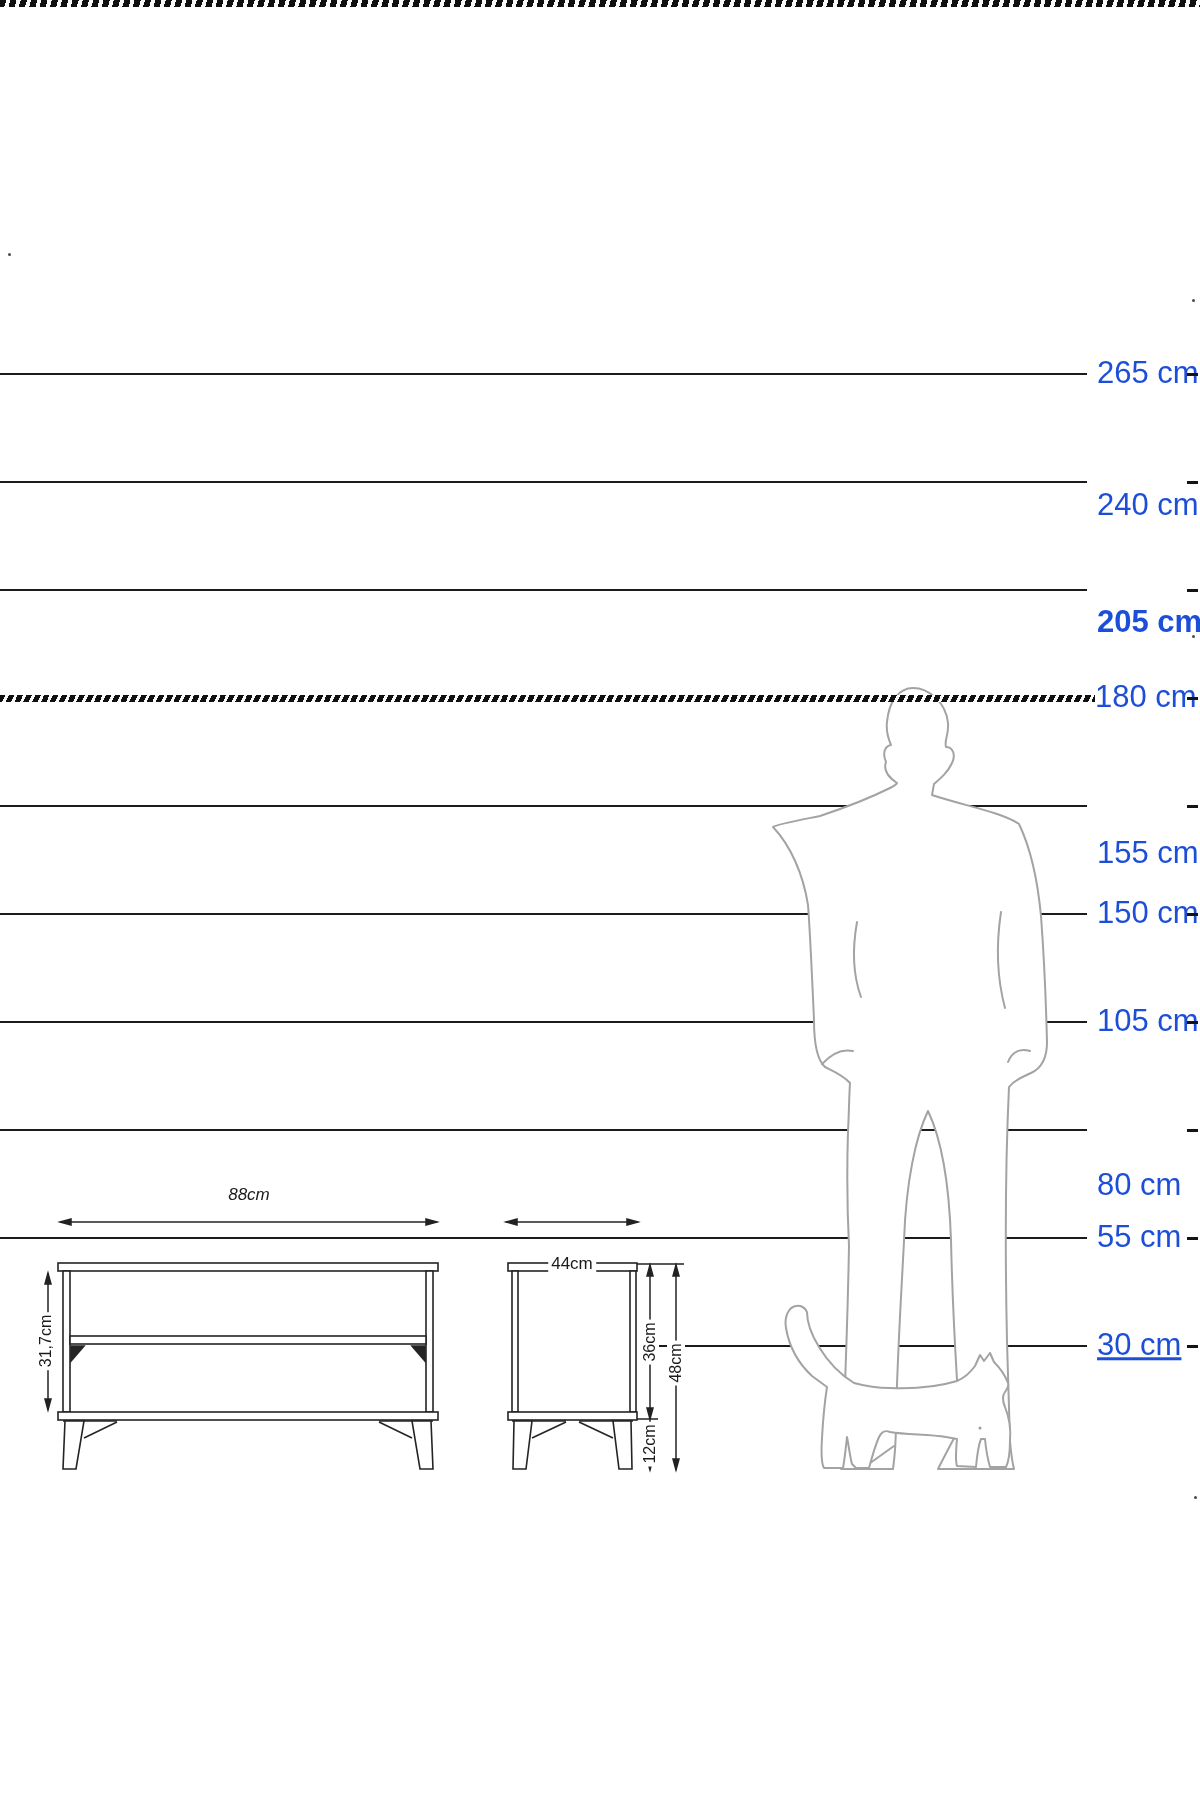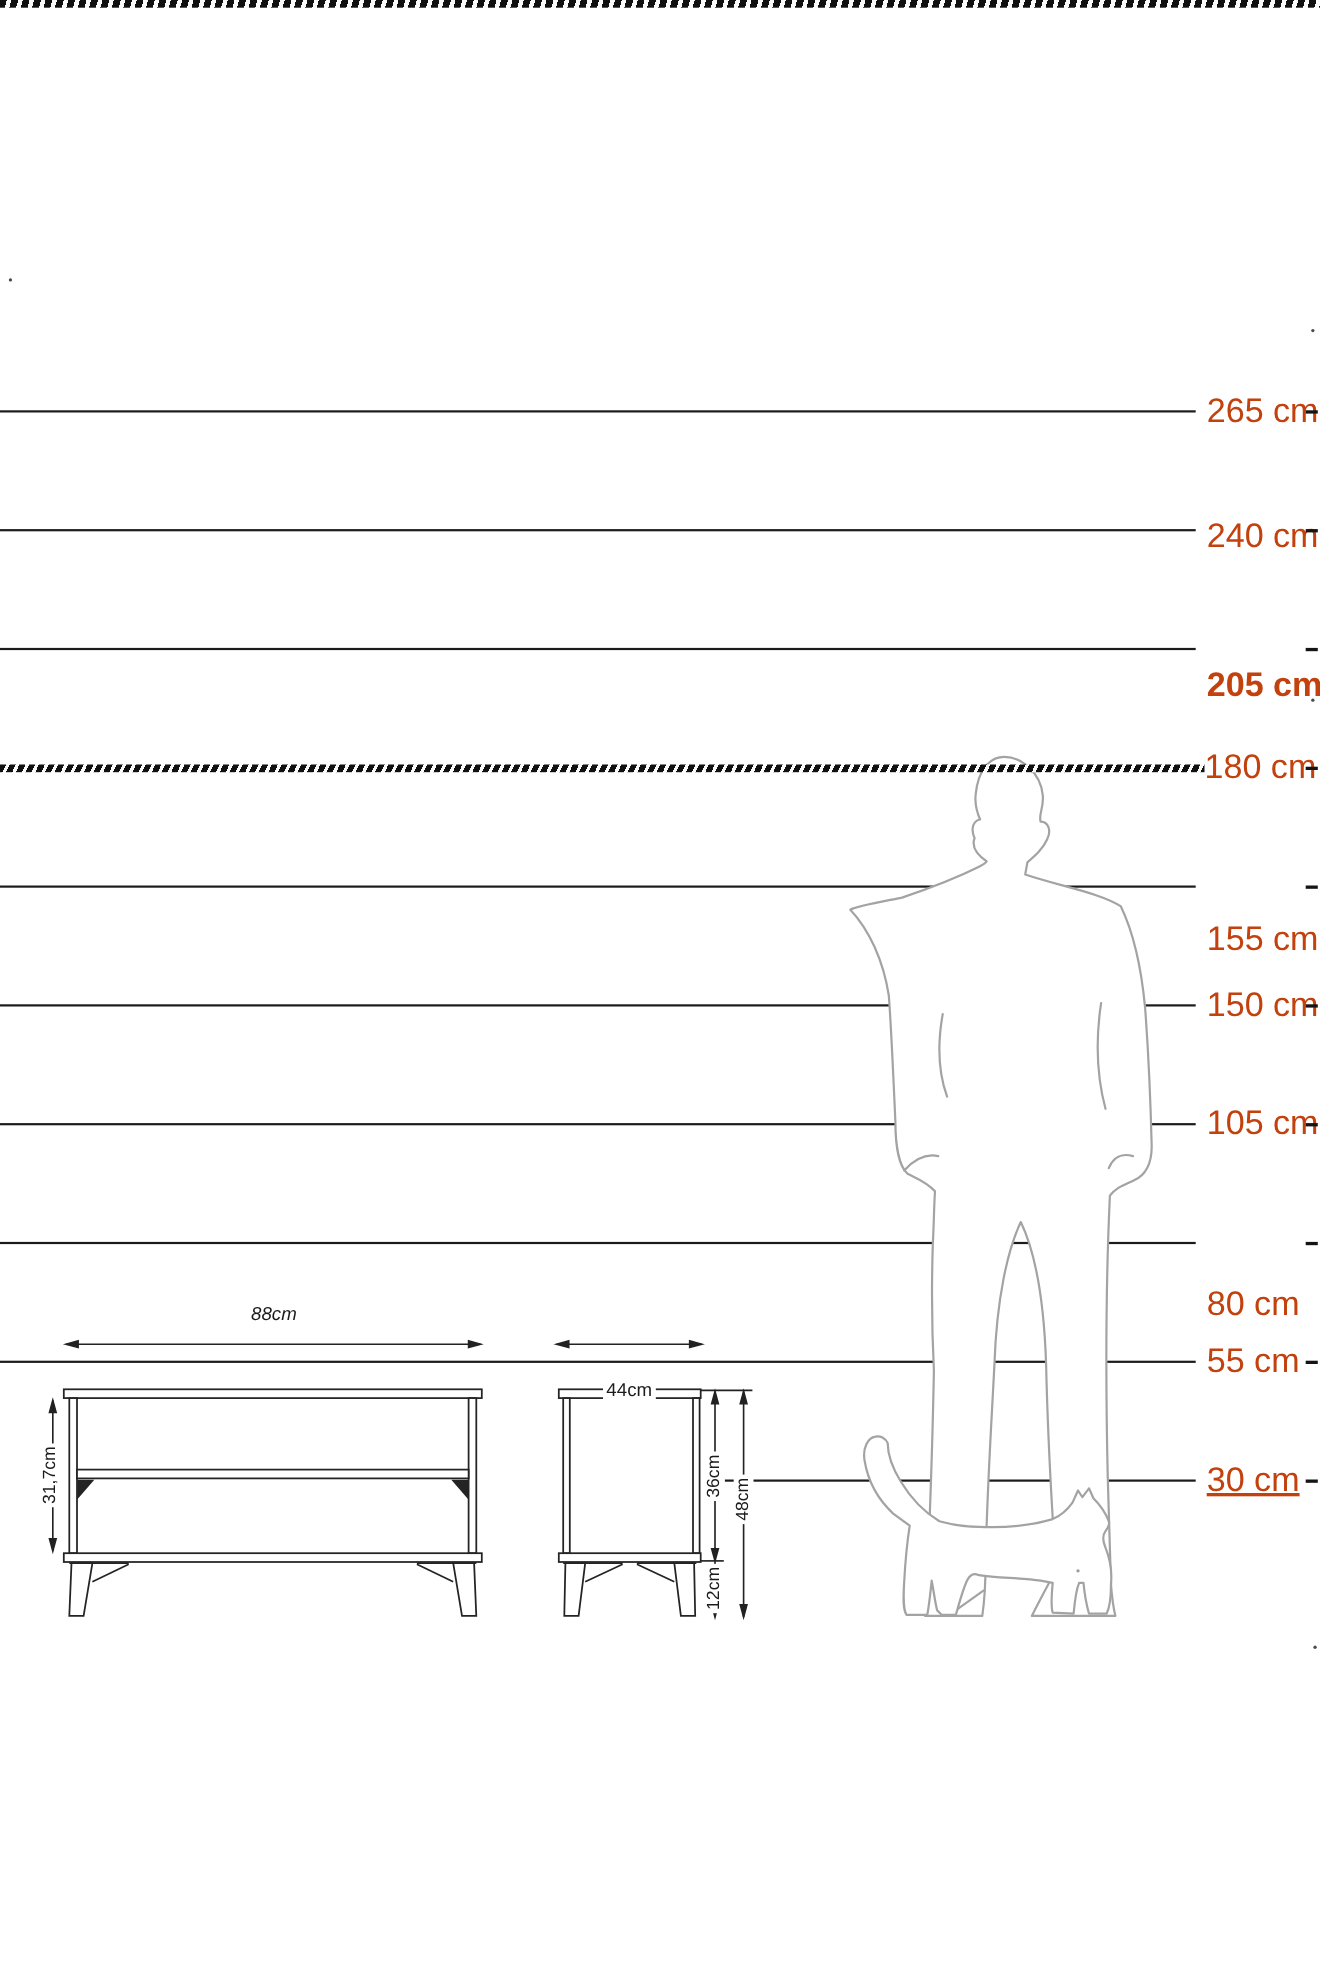--- a/index.html
+++ b/index.html
@@ -7,21 +7,21 @@
     position:relative;width:1200px;height:1800px;background:#ffffff;overflow:hidden;
     font-family:"Liberation Sans", sans-serif;
   }
   .layer{position:absolute;left:0;top:0;width:1200px;height:1800px;}
   #lines-layer{z-index:1;}
   #art-layer{z-index:2;}
   #marks-layer{z-index:3;}
   .scale-line{position:absolute;height:2px;background:#1b1b1b;}
   .scale-label{
     position:absolute;transform:translateY(-52%);
-    font-size:31px;color:#c2410c;letter-spacing:0px;white-space:nowrap;
+    font-size:31px;color:#1d4ed8;letter-spacing:0px;white-space:nowrap;
   }
   .tick-dash{position:absolute;width:11px;height:3px;background:#141414;}
   .hatch{
     position:absolute;height:7px;
     background:repeating-linear-gradient(115deg,#101010 0px,#101010 5px,#fbfbfb 5px,#fbfbfb 8px);
   }
   .hatch.ground{
     background:repeating-linear-gradient(105deg,#101010 0px,#101010 6px,#fbfbfb 6px,#fbfbfb 10px);
   }
   .dim-label{
@@ -209,21 +209,21 @@
     <span class="dim-label rot" style="left:650px;top:1342px;">36cm</span>
     <span class="dim-label rot" style="left:650px;top:1444px;">12cm</span>
     <span class="dim-label rot" style="left:676px;top:1363px;">48cm</span>
 
     <div class="speck" style="left:8px;top:253px;"></div>
     <div class="speck" style="left:1192px;top:299px;"></div>
     <div class="speck" style="left:1192px;top:635px;"></div>
     <div class="speck" style="left:1194px;top:1496px;"></div>
   <span class="scale-label" style="left: 1097px; top: 374px;">265 cm</span>
       <div class="tick-dash" style="left: 1187px; top: 372.5px;"></div>
-      <span class="scale-label" style="left: 1097px; top: 488px;">240 cm</span>
+      <span class="scale-label" style="left: 1097px; top: 506px;">240 cm</span>
       <div class="tick-dash" style="left: 1187px; top: 480.5px;"></div>
       <span class="scale-label" style="left: 1097px; top: 623px; font-weight: bold;">205 cm</span>
       <div class="tick-dash" style="left: 1187px; top: 588.5px;"></div>
       <div class="hatch" style="left: 0px; top: 695px; width: 1095px;"></div>
       <span class="scale-label" style="left: 1095px; top: 698px;">180 cm</span>
       <div class="tick-dash" style="left: 1187px; top: 696.5px;"></div>
       <span class="scale-label" style="left: 1097px; top: 806px; margin-top: 48px;">155 cm</span>
       <div class="tick-dash" style="left: 1187px; top: 804.5px;"></div>
       <span class="scale-label" style="left: 1097px; top: 914px;">150 cm</span>
       <div class="tick-dash" style="left: 1187px; top: 912.5px;"></div>

